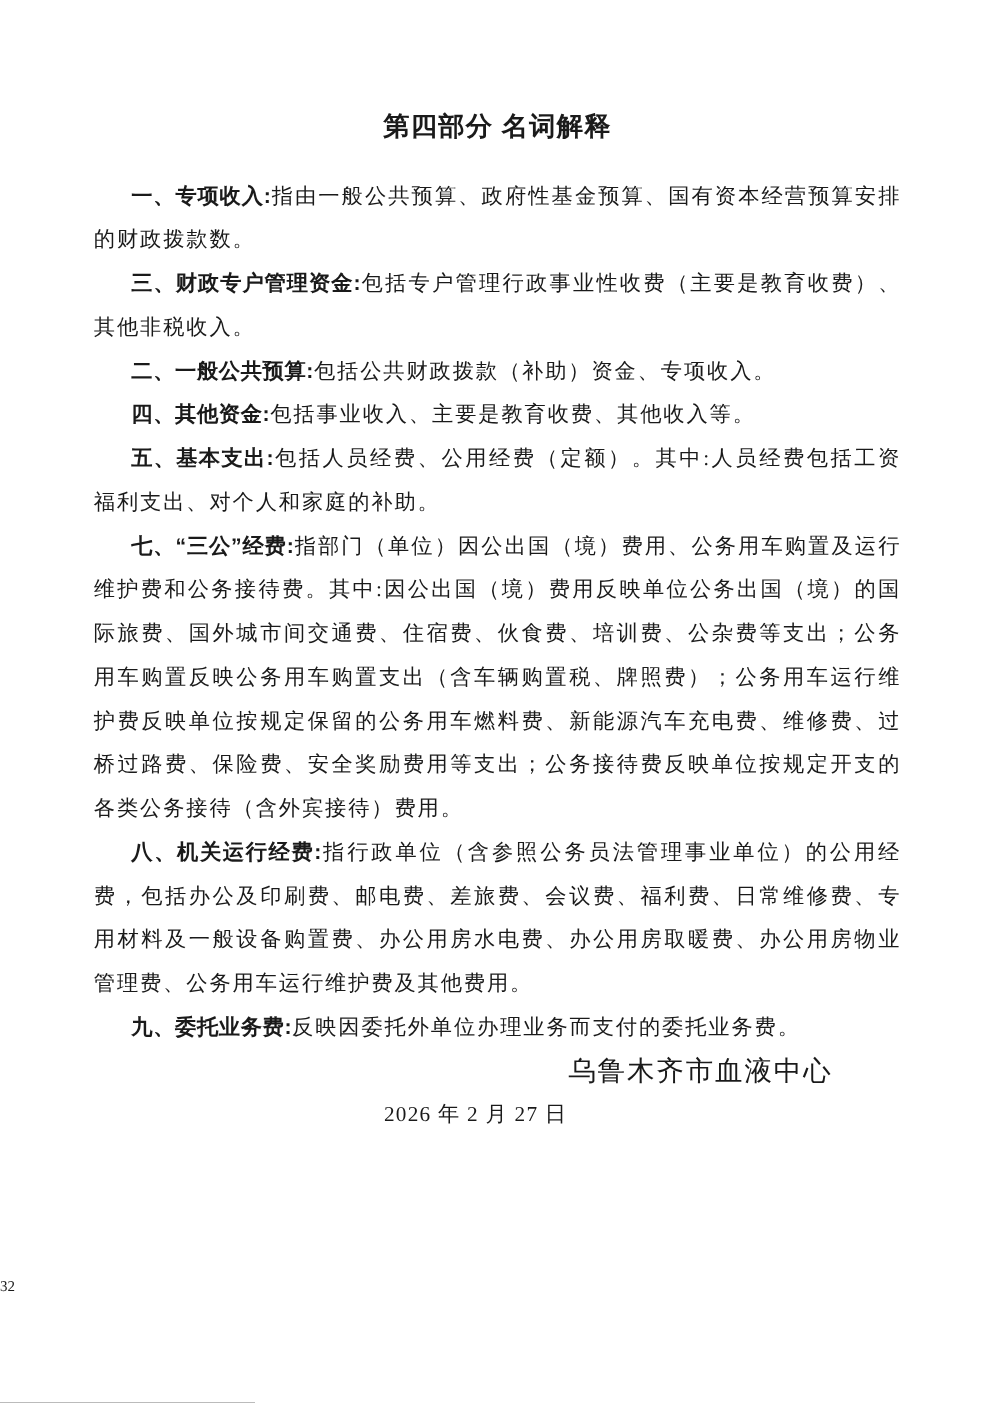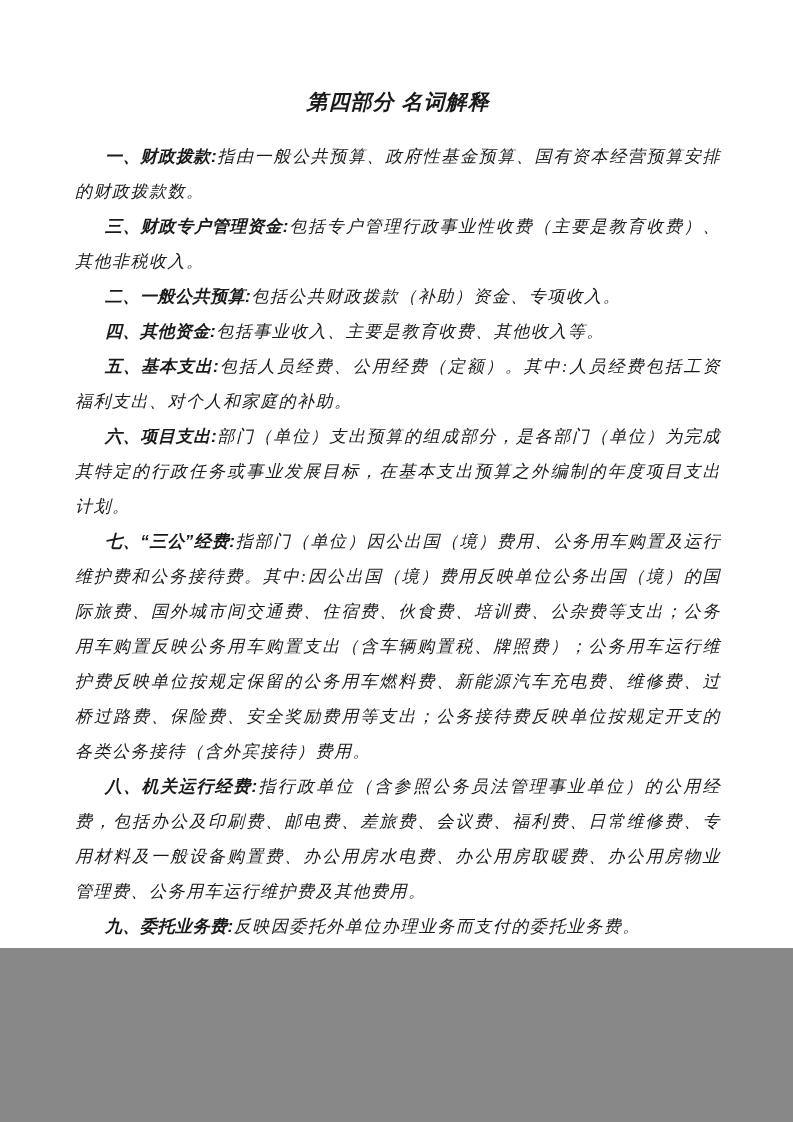--- a/index.html
+++ b/index.html
@@ -3,26 +3,25 @@
 <meta charset="utf-8">
 <style>
   html, body {
     margin: 0;
     padding: 0;
     background: #888;
   }
   .page {
     position: relative;
     width: 793px;
-    height: 948px;
+    height: 1122px;
     margin: 0 auto;
     background: #ffffff;
     overflow: hidden;
     color: #1a1a1a;
-    font-style: italic;
   }
   .content {
     position: absolute;
     left: 75px;
     right: 72px;
     top: 86px;
   }
   .doc-title {
     margin: 0 0 21px 0;
     text-align: center;
@@ -76,31 +75,30 @@
   }
 </style>
 </head>
 <body>
 
 <div class="page">
   <div class="content">
 
     <h1 class="doc-title">第四部分 名词解释</h1>
 
-    <p class="para"><span class="term">一、财政拨款:</span><span class="def">指由一般公共预算、政府性基金预算、国有资本经营预算安排的财政拨款数。</span></p>
+    <p class="para"><span class="term">一、专项收入:</span><span class="def">指由一般公共预算、政府性基金预算、国有资本经营预算安排的财政拨款数。</span></p>
 
     <p class="para"><span class="term">三、财政专户管理资金:</span><span class="def">包括专户管理行政事业性收费（主要是教育收费）、其他非税收入。</span></p>
 
     <p class="para"><span class="term">二、一般公共预算:</span><span class="def">包括公共财政拨款（补助）资金、专项收入。</span></p>
 
     <p class="para"><span class="term">四、其他资金:</span><span class="def">包括事业收入、主要是教育收费、其他收入等。</span></p>
 
     <p class="para"><span class="term">五、基本支出:</span><span class="def">包括人员经费、公用经费（定额）。其中:人员经费包括工资福利支出、对个人和家庭的补助。</span></p>
 
-    <p class="para"><span class="term">六、项目支出:</span><span class="def">部门（单位）支出预算的组成部分，是各部门（单位）为完成其特定的行政任务或事业发展目标，在基本支出预算之外编制的年度项目支出计划。</span></p>
 
     <p class="para"><span class="term">七、“三公”经费:</span><span class="def">指部门（单位）因公出国（境）费用、公务用车购置及运行维护费和公务接待费。其中:因公出国（境）费用反映单位公务出国（境）的国际旅费、国外城市间交通费、住宿费、伙食费、培训费、公杂费等支出；公务用车购置反映公务用车购置支出（含车辆购置税、牌照费）；公务用车运行维护费反映单位按规定保留的公务用车燃料费、新能源汽车充电费、维修费、过桥过路费、保险费、安全奖励费用等支出；公务接待费反映单位按规定开支的各类公务接待（含外宾接待）费用。</span></p>
 
     <p class="para"><span class="term">八、机关运行经费:</span><span class="def">指行政单位（含参照公务员法管理事业单位）的公用经费，包括办公及印刷费、邮电费、差旅费、会议费、福利费、日常维修费、专用材料及一般设备购置费、办公用房水电费、办公用房取暖费、办公用房物业管理费、公务用车运行维护费及其他费用。</span></p>
 
     <p class="para"><span class="term">九、委托业务费:</span><span class="def">反映因委托外单位办理业务而支付的委托业务费。</span></p>
 
     <p class="signature-line">乌鲁木齐市血液中心</p>
     <p class="date-line">2026 年 2 月 27 日</p>
 

